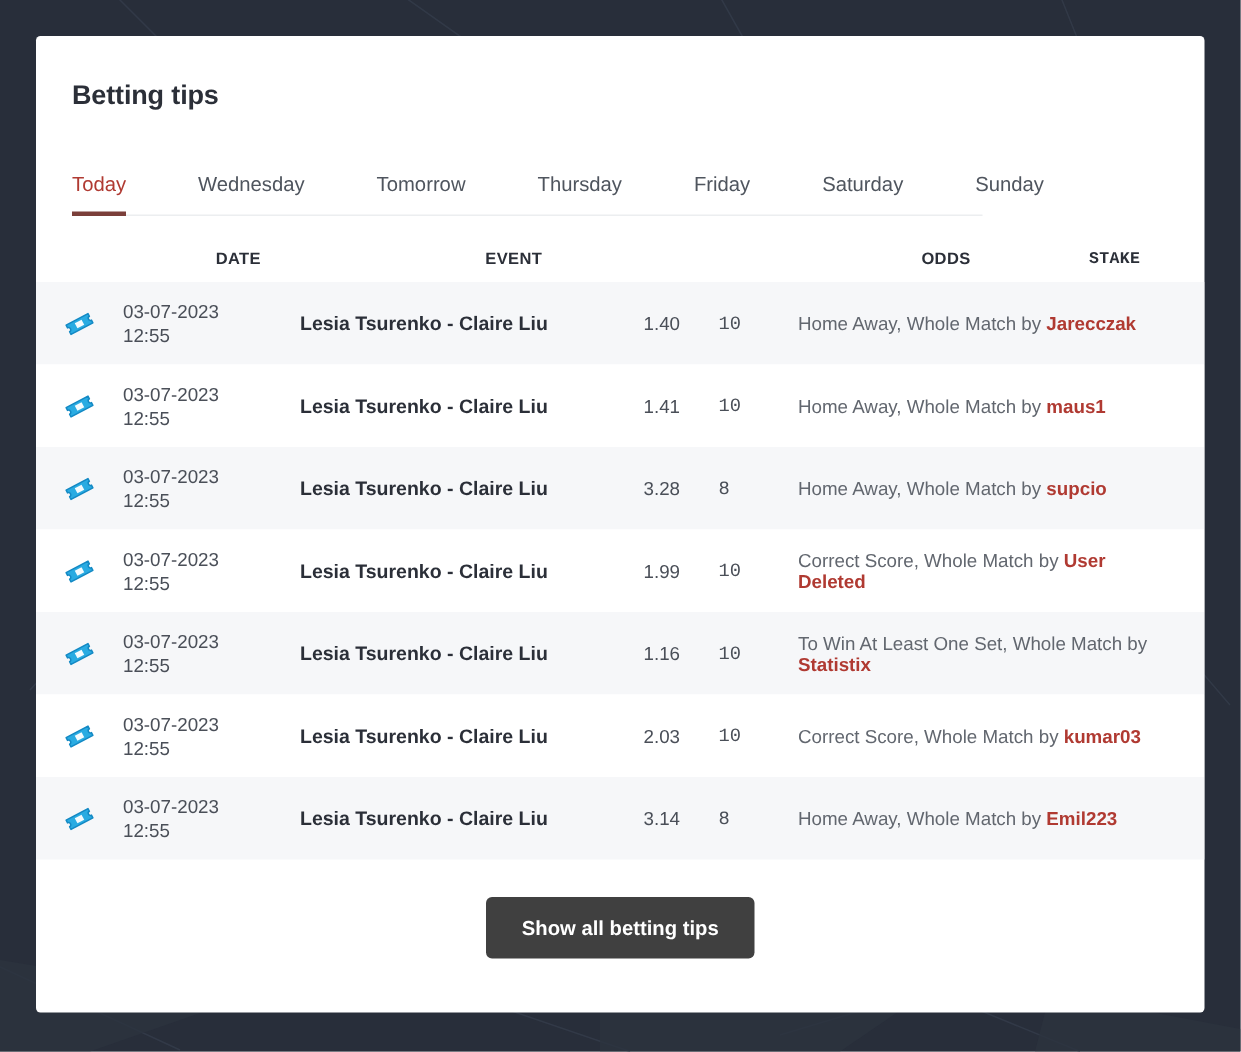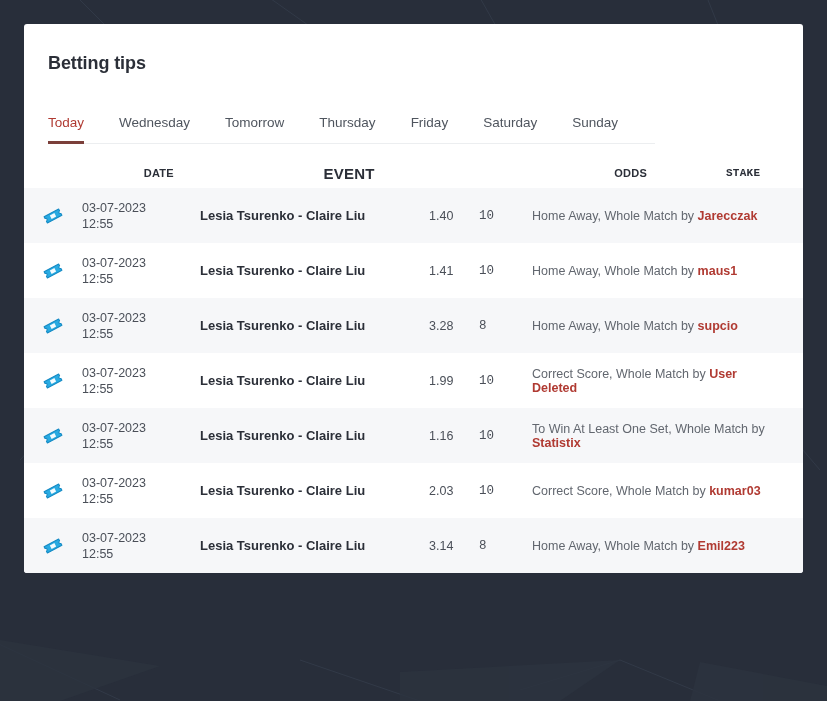--- a/index.html
+++ b/index.html
@@ -24,21 +24,21 @@
     width: 827px;
     height: 701px;
     z-index: 0;
   }
 
   #card {
     position: absolute;
     left: 24px;
     top: 24px;
     width: 779px;
-    height: 549px;
+    height: 651px;
     background: #ffffff;
     border-radius: 3px;
     z-index: 1;
     overflow: hidden;
   }
 
   
   .card-header {
     height: 78px;
     display: flex;
@@ -79,21 +79,21 @@
     border-right: 5px solid transparent;
     border-top: 5px solid currentColor;
     opacity: .85;
   }
 
   
   .tabs-wrap { padding: 0 24px; }
   .tabs {
     display: flex;
     align-items: flex-end;
-    gap: 1px;
+    gap: 14px;
     border-bottom: 1px solid #eceef0;
     width: 607px;
   }
   .tab {
     font-size: 13.5px;
     color: #4f555e;
     padding: 12px 0 11px 0;
     margin-right: 34px;
     cursor: pointer;
     border-bottom: 3px solid transparent;
@@ -137,21 +137,21 @@
 
   
   .c-icon  { width: 58px;  flex: 0 0 58px;  display:flex; justify-content:center; align-items:center; }
   .c-date  { width: 118px; flex: 0 0 118px; line-height: 16px; color:#4a4f58; }
   .c-event { width: 229px; flex: 0 0 229px; font-weight: bold; color: #2b2f38; font-size: 13px; }
   .c-odds  { width: 50px;  flex: 0 0 50px; }
   .c-stake { width: 53px;  flex: 0 0 53px; font-family: Liberation Mono, monospace; }
   .c-type  { flex: 1 1 auto; color: #62676f; }
 
   .thead .c-date  { color:#2b2f38; }
-  .thead .c-event { font-size: 15px; }
+  .thead .c-event { font-size: 11px; }
 
   .tip-user { color: #b03a32; font-weight: bold; }
 
   .ticket-icon { width: 22px; height: 22px; display:block; }
 
   
   .card-footer {
     display: flex;
     justify-content: center;
     padding-top: 25px;

